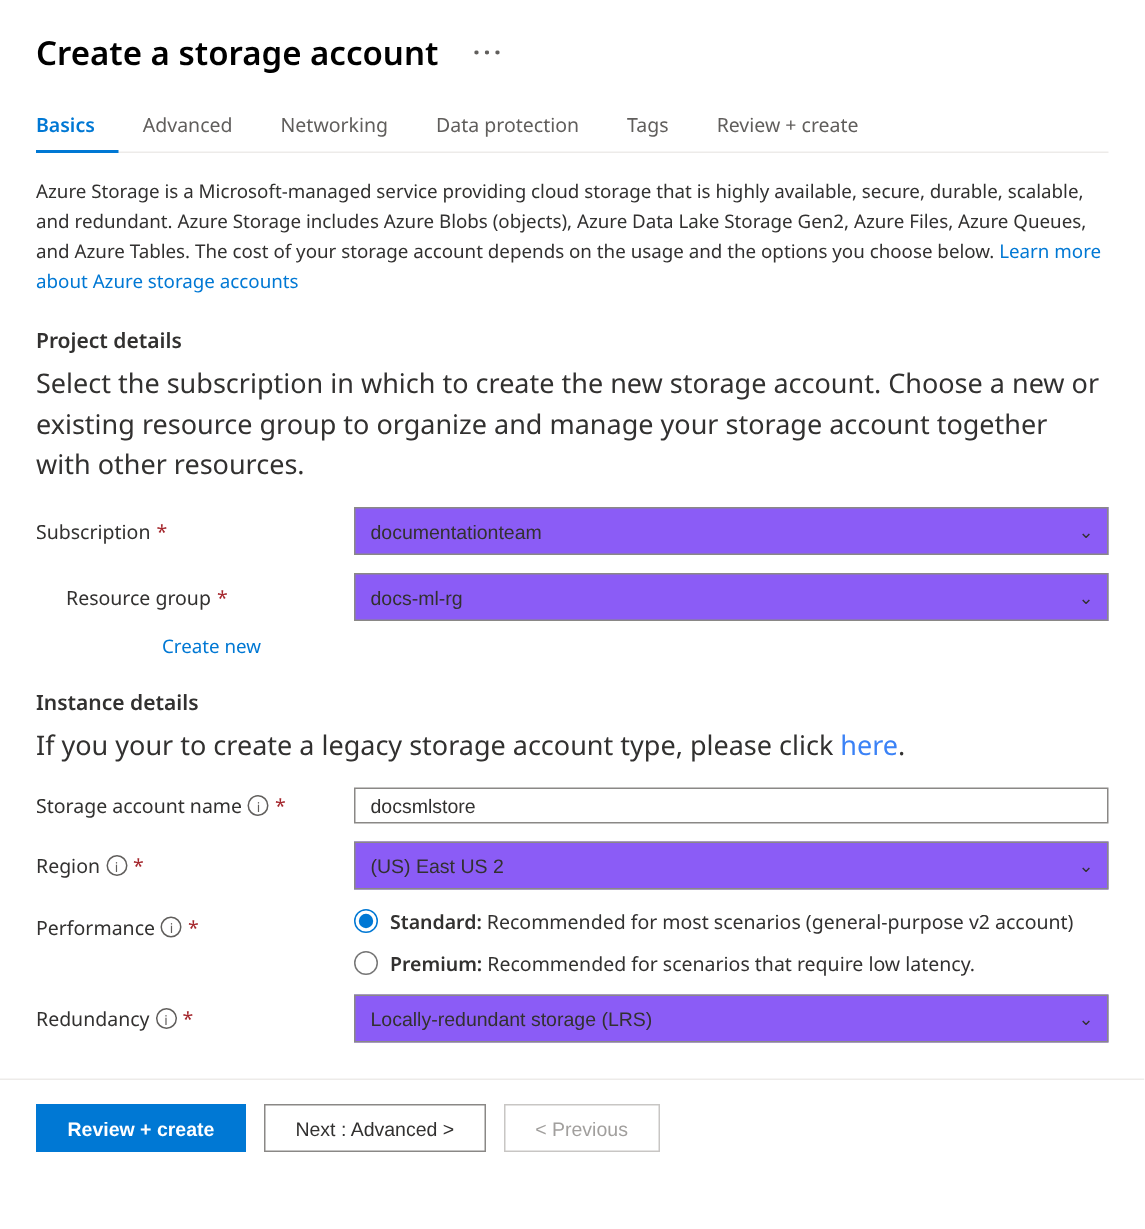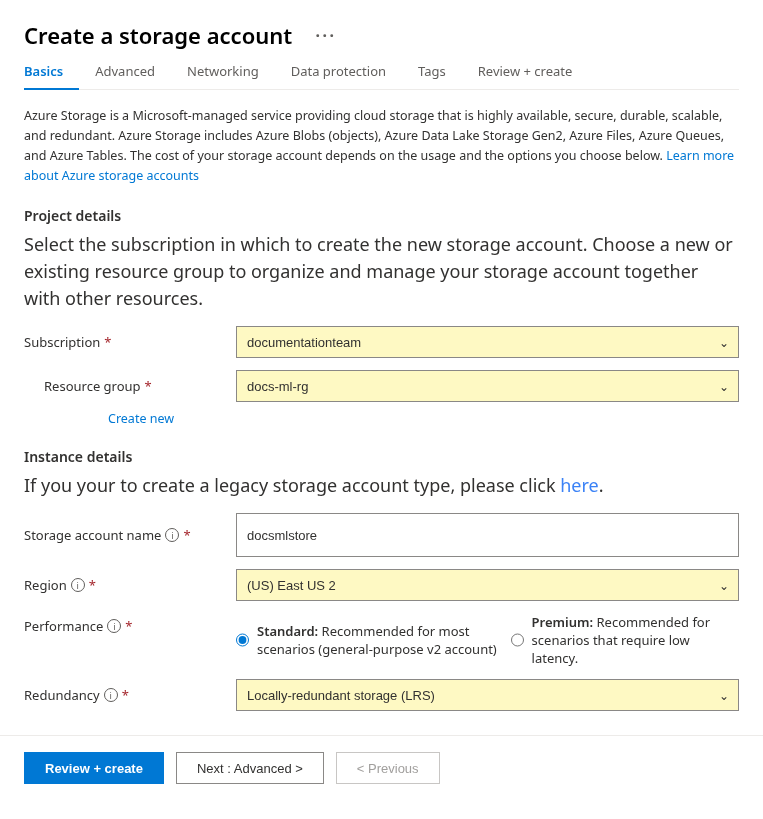--- a/index.html
+++ b/index.html
@@ -14,21 +14,21 @@
     .page-container {
       padding: 20px 24px 0 24px;
     }
     .page-title {
       font-size: 22px;
       font-weight: 600;
       color: #000;
       display: flex;
       align-items: center;
       gap: 23px;
-      margin-bottom: 4px;
+      margin-bottom: 16px;
     }
     .page-title-dots {
       font-size: 18px;
       color: #605e5c;
       letter-spacing: 2px;
     }
     .tabs {
       display: flex;
       border-bottom: 1px solid #edebe9;
       margin-bottom: 16px;
@@ -111,21 +111,21 @@
       flex: 1;
     }
     .select-wrapper {
       position: relative;
       width: 100%;
     }
     .select-field {
       width: 100%;
       padding: 6px 32px 6px 10px;
       border: 1px solid #8a8886;
-      background: #fef9c3;
+      background: #8b5cf6;
       font-size: 13px;
       color: #323130;
       appearance: none;
       cursor: pointer;
       height: 32px;
     }
     .select-arrow {
       position: absolute;
       right: 10px;
       top: 50%;
@@ -133,41 +133,41 @@
       pointer-events: none;
       font-size: 12px;
       color: #323130;
     }
     .text-input {
       width: 100%;
       padding: 6px 10px;
       border: 1px solid #8a8886;
       font-size: 13px;
       color: #323130;
-      height: 44px;
+      height: 24px;
       outline: none;
     }
     .create-new-link {
       color: #0078d4;
       font-size: 12.5px;
       text-decoration: none;
       cursor: pointer;
       margin-left: 84px;
       display: block;
       margin-top: -4px;
       margin-bottom: 8px;
     }
     .instance-link {
       color: #3b82f6;
       text-decoration: none;
       text-align: right;
     }
     .radio-group {
       display: flex;
-      flex-direction: row;
+      flex-direction: column;
       gap: 10px;
     }
     .radio-option {
       display: flex;
       align-items: center;
       gap: 8px;
       font-size: 13px;
     }
     .radio-input {
       width: 16px;

